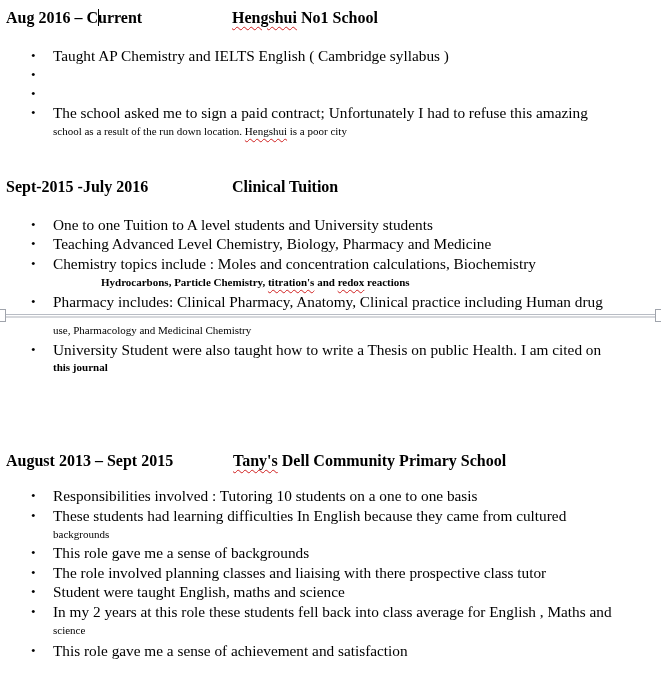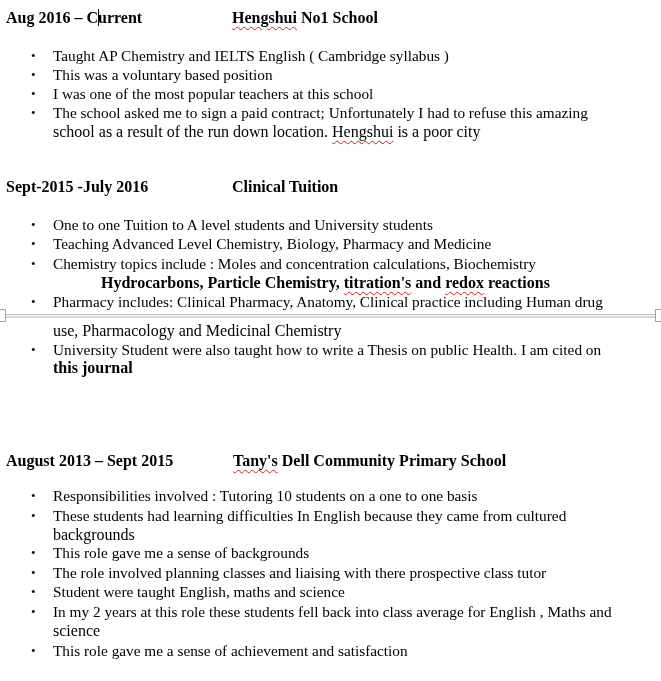--- a/index.html
+++ b/index.html
@@ -4,43 +4,43 @@
   <style>
     html, body { margin:0; padding:0; background:#ffffff; }
     body { width:661px; height:681px; position:relative; overflow:hidden;
            font-family:"Liberation Serif", serif; color:#000; }
     .doc { position:absolute; left:0; top:0; width:575px; height:681px; }
     .title { position:absolute; left:6px; font-weight:bold; font-size:16px; line-height:19px; white-space:nowrap; }
     .title .date { position:absolute; left:0; top:0; }
     .title .org { position:absolute; top:0; }
     .li { position:absolute; left:53px; font-size:15.3px; line-height:19px; white-space:nowrap; }
     .bullet { position:absolute; left:-22px; top:0; font-size:13px; }
-    .cont { position:absolute; left:53px; font-size:16px; line-height:19px; white-space:nowrap; }
+    .cont { position:absolute; left:53px; font-size:11px; line-height:19px; white-space:nowrap; }
     .squig { text-decoration: underline wavy #d02020; text-decoration-thickness:1px; text-underline-offset:3px; }
     .caret { display:inline-block; width:1px; height:17px; background:#000; vertical-align:-3px; margin:0 -0.5px; }
     .pagebreak { position:absolute; left:0; top:314px; width:661px; height:4px; }
     .pagebreak .line1 { position:absolute; left:0; right:0; top:0; height:1px; background:#b8bcc4; }
     .pagebreak .line2 { position:absolute; left:0; right:0; top:2px; height:2px; background:#d6d8dc; }
     .pb-marker { position:absolute; top:-5px; width:9px; height:13px; border:1px solid #a0a4ac; background:#fff; box-sizing:border-box; }
     .pb-left { left:-3px; border-left:none; }
     .pb-right { right:-3px; border-right:none; }
   </style>
 </head>
 <body>
 
 <div class="doc">
 
   <div class="title" style="top:8px;">
     <span class="date"><span>Aug 2016 – C</span><span class="caret"></span><span>urrent</span></span>
     <span class="org" style="left:226px;"><span class="squig">Hengshui</span><span> No1 School</span></span>
   </div>
 
   <div class="li" style="top:46px;"><span class="bullet">•</span><span>Taught AP Chemistry and IELTS English ( Cambridge syllabus )</span></div>
-  <div class="li" style="top:65px;"><span class="bullet">•</span><span>This was a voluntary based position</span></div>
-  <div class="li" style="top:84px;"><span class="bullet">•</span><span>I was one of the most popular teachers at this school</span></div>
+  <div class="li" style="top:65px;"><span class="bullet">•</span></div>
+  <div class="li" style="top:84px;"><span class="bullet">•</span></div>
   <div class="li" style="top:103px;"><span class="bullet">•</span><span>The school asked me to sign a paid contract; Unfortunately I had to refuse this amazing</span></div>
   <div class="cont" style="top:122px;"><span>school as a result of the run  down location. </span><span class="squig">Hengshui</span><span> is a poor city</span></div>
 
   <div class="title" style="top:177px;">
     <span class="date">Sept-2015 -July 2016</span>
     <span class="org" style="left:226px;">Clinical Tuition</span>
   </div>
 
   <div class="li" style="top:215px;"><span class="bullet">•</span><span>One to one Tuition to A level students and University students</span></div>
   <div class="li" style="top:234px;"><span class="bullet">•</span><span>Teaching Advanced Level Chemistry, Biology, Pharmacy and Medicine</span></div>

